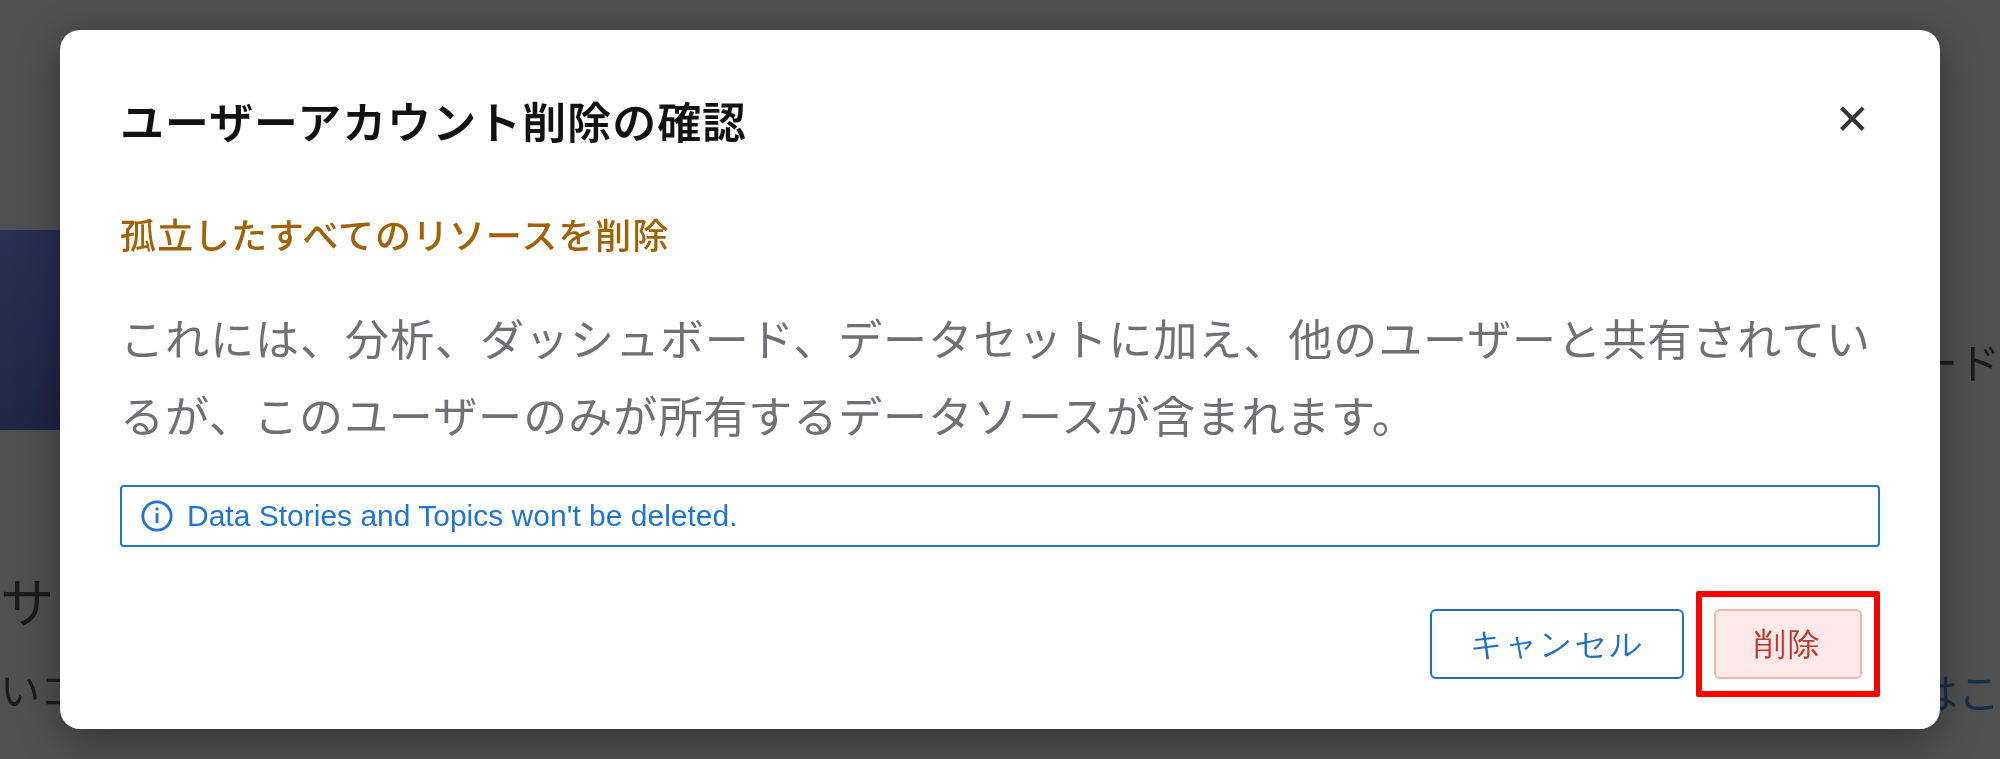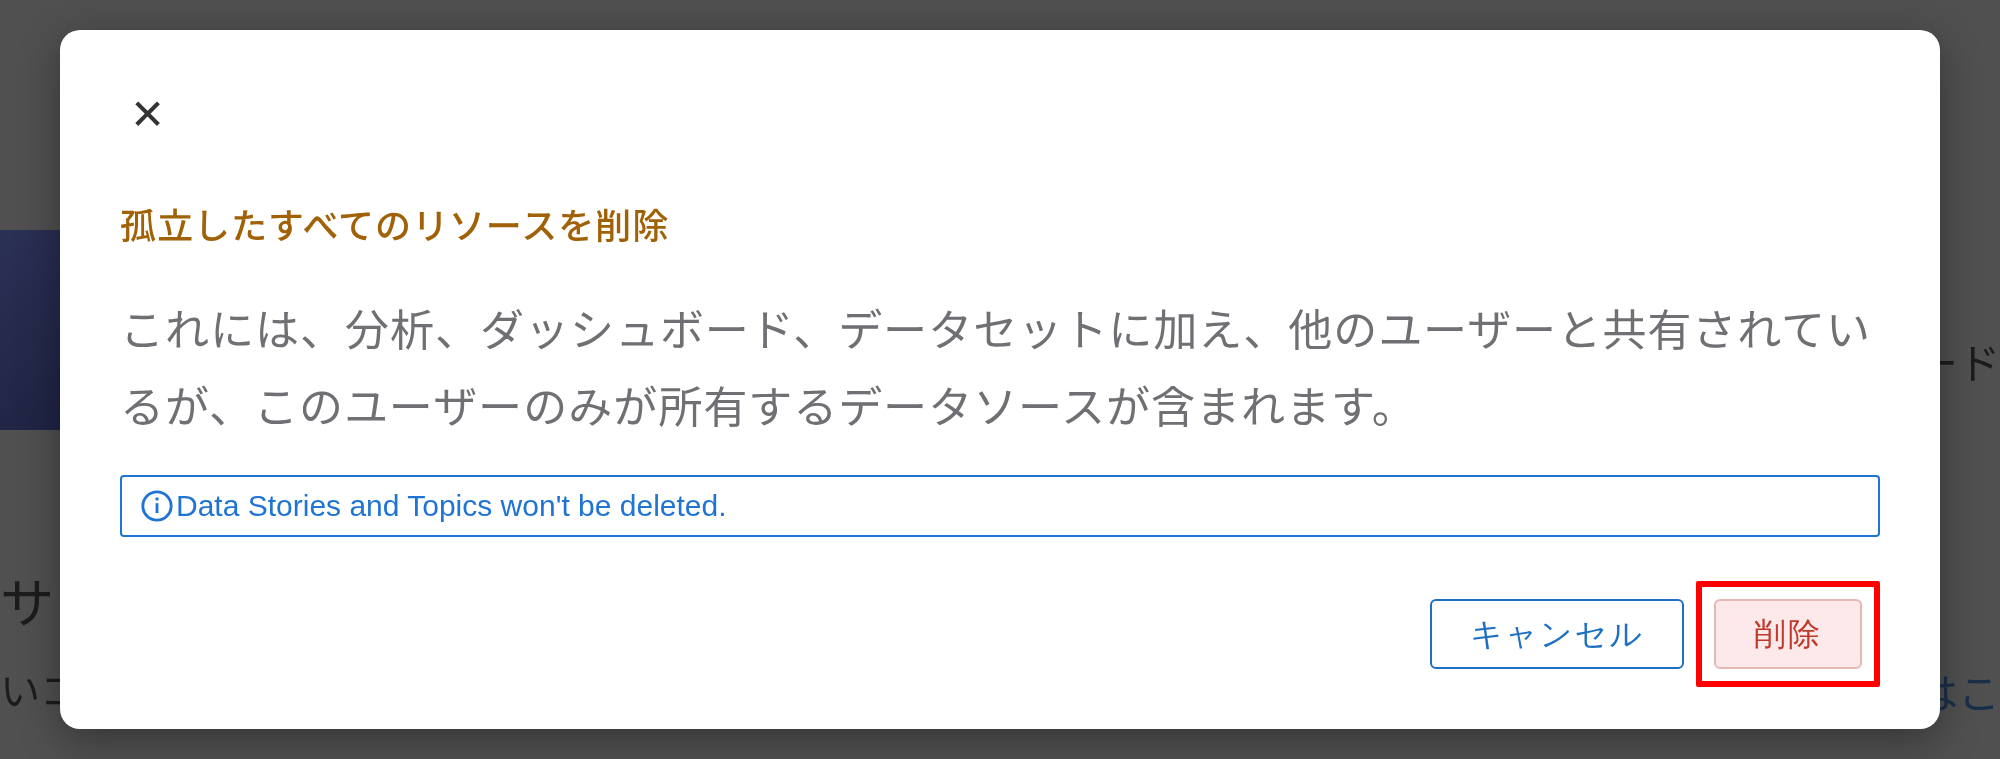--- a/index.html
+++ b/index.html
@@ -112,21 +112,21 @@
     margin-bottom: 32px;
     letter-spacing: 1px;
   }
 
   .info-banner {
     border: 2px solid #2074d4;
     border-radius: 4px;
     padding: 12px 18px;
     display: flex;
     align-items: center;
-    gap: 2px;
+    gap: 13px;
     margin-bottom: 44px;
   }
   .info-icon {
     width: 34px;
     height: 34px;
     flex-shrink: 0;
   }
   .info-icon svg { width: 100%; height: 100%; }
   .info-text {
     font-size: 30px;
@@ -175,20 +175,21 @@
   <div class="bg-text2">いコ</div>
   <div class="bg-text-right1">ード</div>
   <div class="bg-text-right2">細はこ</div>
 </div>
 
 <div class="overlay"></div>
 
 <div class="modal">
 
   <div class="modal-header">
+    <h1 class="modal-title">ユーザーアカウント削除の確認</h1>
     <button class="close-btn">
       <span>✕</span>
     </button>
   </div>
 
   <div class="section-title">孤立したすべてのリソースを削除</div>
 
   <div class="description">これには、分析、ダッシュボード、データセットに加え、他のユーザーと共有されているが、このユーザーのみが所有するデータソースが含まれます。</div>
 
   <div class="info-banner">

